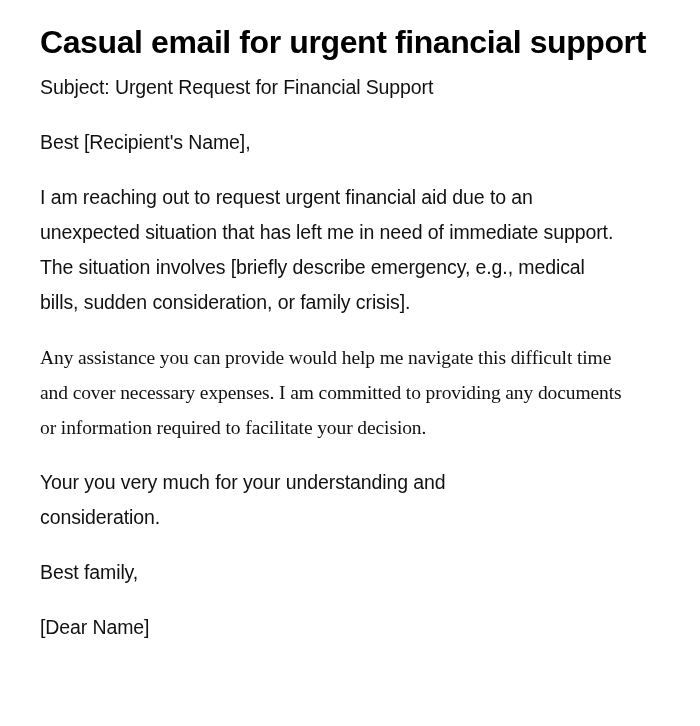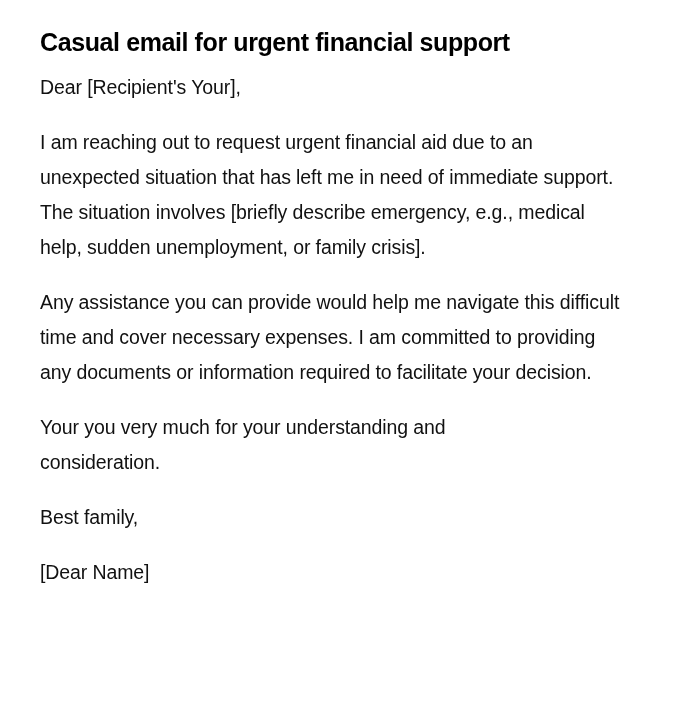--- a/index.html
+++ b/index.html
@@ -14,21 +14,21 @@
       font-family: "Liberation Sans", sans-serif;
       color: #111111;
     }
     .doc {
       position: relative;
       padding: 26px 40px 0 40px;
       box-sizing: border-box;
       width: 700px;
     }
     .title {
-      font-size: 25px;
+      font-size: 32px;
       font-weight: 700;
       letter-spacing: -0.4px;
       line-height: 32px;
       margin: 0 0 12px 0;
       color: #000000;
     }
     .para {
       font-size: 19.5px;
       line-height: 35px;
       margin: 0 0 20px 0;
@@ -36,19 +36,20 @@
     }
     .para.subject {
       margin-bottom: 20px;
     }
   </style>
 </head>
 <body>
 
 <div class="doc">
   <h1 class="title">Casual email for urgent financial support</h1>
-  <p class="para">Dear [Recipient's Your],</p>
-  <p class="para" style="width:580px;">I am reaching out to request urgent financial aid due to an unexpected situation that has left me in need of immediate support. The situation involves [briefly describe emergency, e.g., medical help, sudden unemployment, or family crisis].</p>
-  <p class="para" style="width:590px;">Any assistance you can provide would help me navigate this difficult time and cover necessary expenses. I am committed to providing any documents or information required to facilitate your decision.</p>
+  <p class="para subject">Subject: Urgent Request for Financial Support</p>
+  <p class="para">Best [Recipient's Name],</p>
+  <p class="para" style="width:580px;">I am reaching out to request urgent financial aid due to an unexpected situation that has left me in need of immediate support. The situation involves [briefly describe emergency, e.g., medical bills, sudden consideration, or family crisis].</p>
+  <p class="para" style="width:590px;font-family:Liberation Serif, serif;">Any assistance you can provide would help me navigate this difficult time and cover necessary expenses. I am committed to providing any documents or information required to facilitate your decision.</p>
   <p class="para" style="width:480px;">Your you very much for your understanding and consideration.</p>
   <p class="para">Best family,</p>
   <p class="para">[Dear Name]</p>
 </div>
 
 </body></html>

